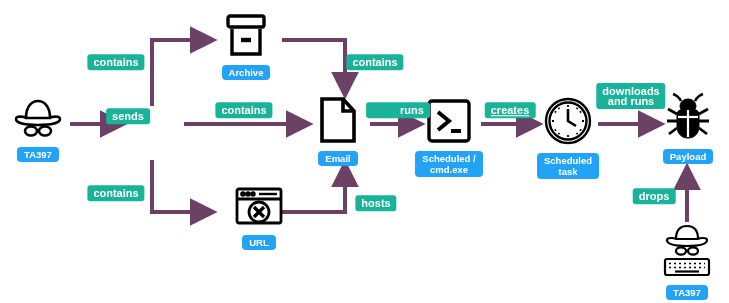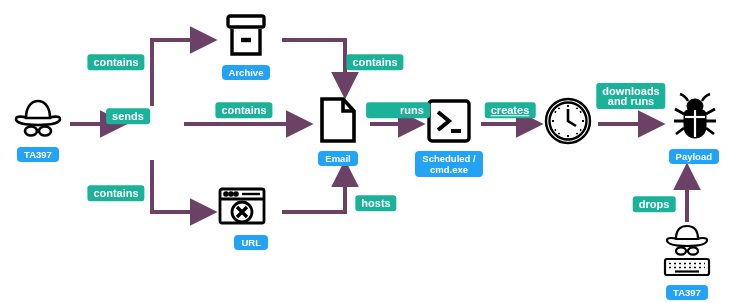--- a/index.html
+++ b/index.html
@@ -73,21 +73,21 @@
       <svg width="42" height="48" viewBox="0 0 42 48">
           <g fill="none" stroke="#000" stroke-width="3.6">
         <path d="M5 3 L26 3 L37 15 L37 45 L5 45 Z"></path>
         <path d="M26 3 L26 15 L37 15"></path>
       </g>
         </svg>
     </span>
     <span class="nlabel">Email</span>
   </div>
 
-  <div class="node" style="left:200px;top:186px;width:68px;align-items:flex-end;">
+  <div class="node" style="left:225px;top:186px;width:68px;">
     <span class="glyph">
       <svg width="52" height="42" viewBox="0 0 52 42">
           <g fill="none" stroke="#000" stroke-width="2.8">
         <rect x="4" y="3" width="44" height="34" rx="2"></rect>
         <path d="M4 13 L48 13"></path>
         <circle cx="10" cy="8" r="1.4" fill="#000"></circle>
         <circle cx="15" cy="8" r="1.4" fill="#000"></circle>
         <circle cx="20" cy="8" r="1.4" fill="#000"></circle>
         <path d="M26 8 L44 8" stroke-width="2.4"></path>
         <circle cx="26" cy="26" r="10"></circle>
@@ -129,23 +129,25 @@
           <path d="M37 33.5 L38.2 34.6"></path>
               <path d="M13 16.5 L11.8 15.4"></path>
           <path d="M33.5 37 L34.6 38.2"></path>
               <path d="M16.5 13 L15.4 11.8"></path>
           <path d="M37 16.5 L38.2 15.4"></path>
               <path d="M13 33.5 L11.8 34.6"></path>
         </g>
       </g>
         </svg>
     </span>
+    <span class="nlabel">Scheduled
+task</span>
   </div>
 
-  <div class="node" style="left:657px;top:92px;width:62px;align-items:flex-end;">
+  <div class="node" style="left:657px;top:92px;width:62px;">
     <span class="glyph">
       <svg width="48" height="50" viewBox="0 0 48 50">
           <g fill="#000" stroke="#000">
         <path d="M17 9 C15 5 12 3 9 2" fill="none" stroke-width="2.4"></path>
         <path d="M31 9 C33 5 36 3 39 2" fill="none" stroke-width="2.4"></path>
         <ellipse cx="24" cy="14" rx="8" ry="7"></ellipse>
         <path d="M13 22 C13 18 18 17 24 17 C30 17 35 18 35 22 L35 34 C35 42 30 46 24 46 C18 46 13 42 13 34 Z"></path>
         <g fill="none" stroke-width="2.8">
           <path d="M13 22 L4 17 M13 29 L3 29 M13 36 L5 42"></path>
           <path d="M35 22 L44 17 M35 29 L45 29 M35 36 L43 42"></path>
@@ -182,15 +184,15 @@
   <div class="elabel" style="left:96px;top:116px;margin-left:32px;">sends</div>
   <div class="elabel" style="left:116px;top:62px;">contains</div>
   <div class="elabel" style="left:244px;top:110px;">contains</div>
   <div class="elabel" style="left:375px;top:62px;">contains</div>
   <div class="elabel" style="left:116px;top:193px;">contains</div>
   <div class="elabel" style="left:376px;top:203px;">hosts</div>
   <div class="elabel" style="left:398px;top:110px;padding-left:34px;">runs</div>
   <div class="elabel" style="left:510px;top:110px;text-decoration:underline;">creates</div>
   <div class="elabel" style="left:631px;top:96px;">downloads
 and runs</div>
-  <div class="elabel" style="left:654px;top:196px;margin-top:8px;">drops</div>
+  <div class="elabel" style="left:654px;top:196px;">drops</div>
 
 </div>
 
 </body></html>

